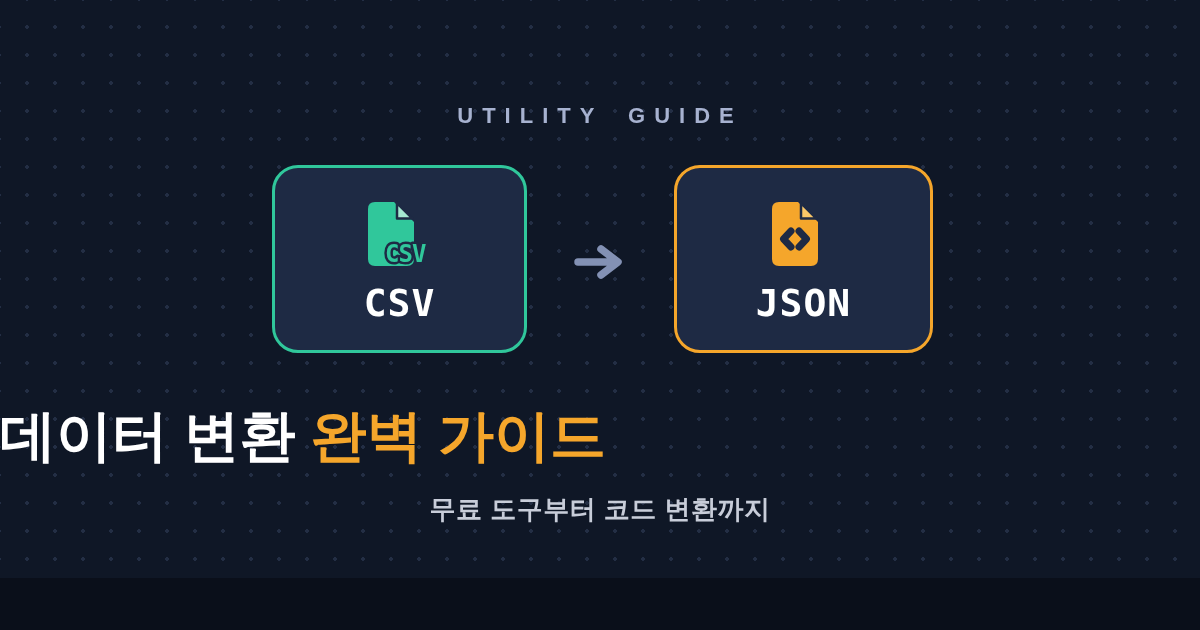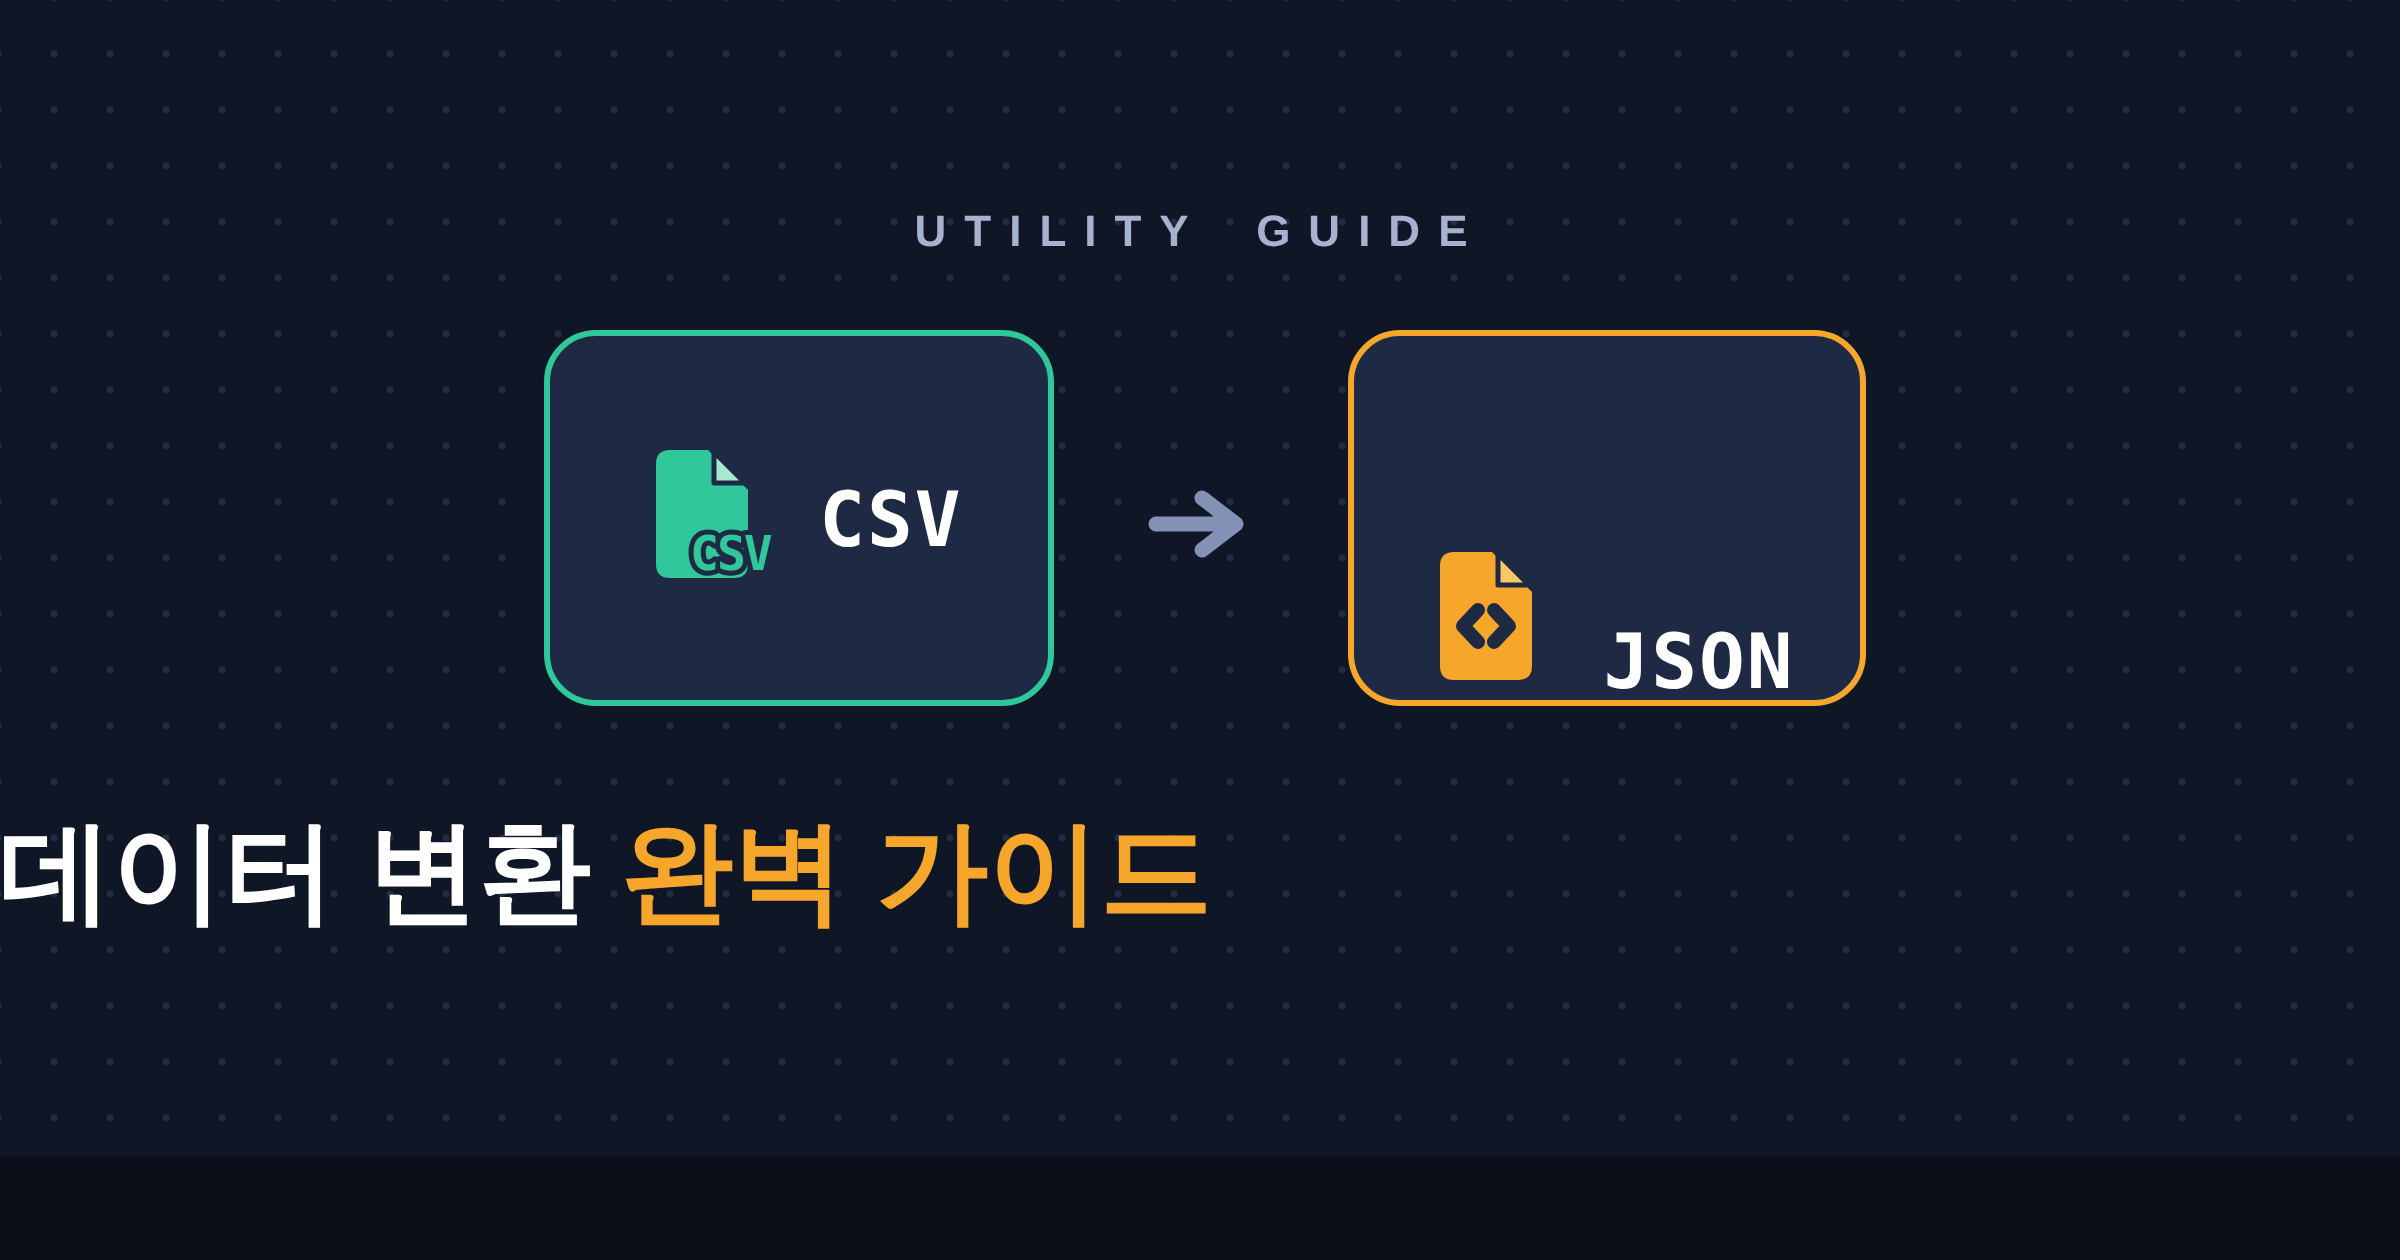--- a/index.html
+++ b/index.html
@@ -38,27 +38,28 @@
     word-spacing: 10px;
     color: var(--kicker-text);
   }
   .format-card {
     position: absolute;
     top: 165px;
     height: 188px;
     border-radius: 26px;
     background: var(--card-bg);
     display: flex;
+    flex-direction: column;
     align-items: center;
     justify-content: center;
     gap: 8px;
     padding-top: 2px;
   }
   .card-csv  { left: 272px; width: 255px; border: 3px solid var(--teal); }
-  .card-json { left: 674px; width: 259px; border: 3px solid var(--orange); align-items: flex-end; }
+  .card-json { left: 674px; width: 259px; border: 3px solid var(--orange); }
   .file-icon { display: block; }
   .card-label {
     font-family: "DejaVu Sans Mono", "Liberation Mono", monospace;
     font-size: 38px;
     font-weight: bold;
     letter-spacing: 1px;
     color: var(--title-text);
     line-height: 1;
   }
   .arrow-wrap {
@@ -113,14 +114,15 @@
       <path d="M39 5 L39 20.5 L54.5 20.5 Z" fill="var(--orange-light)" stroke="var(--card-bg)" stroke-width="2.5" stroke-linejoin="round"></path>
       <path d="M29 33 L21.5 41 L29 49 M37 33 L44.5 41 L37 49" fill="none" stroke="var(--card-bg)" stroke-width="7" stroke-linecap="round" stroke-linejoin="round"></path>
     </svg>
     <div class="card-label">JSON</div>
   </div>
 
   <div class="headline">
     <span>데이터 변환</span><span class="hl">완벽 가이드</span>
   </div>
 
+  <div class="subline">무료 도구부터 코드 변환까지</div>
 
 </div>
 
 </body></html>

